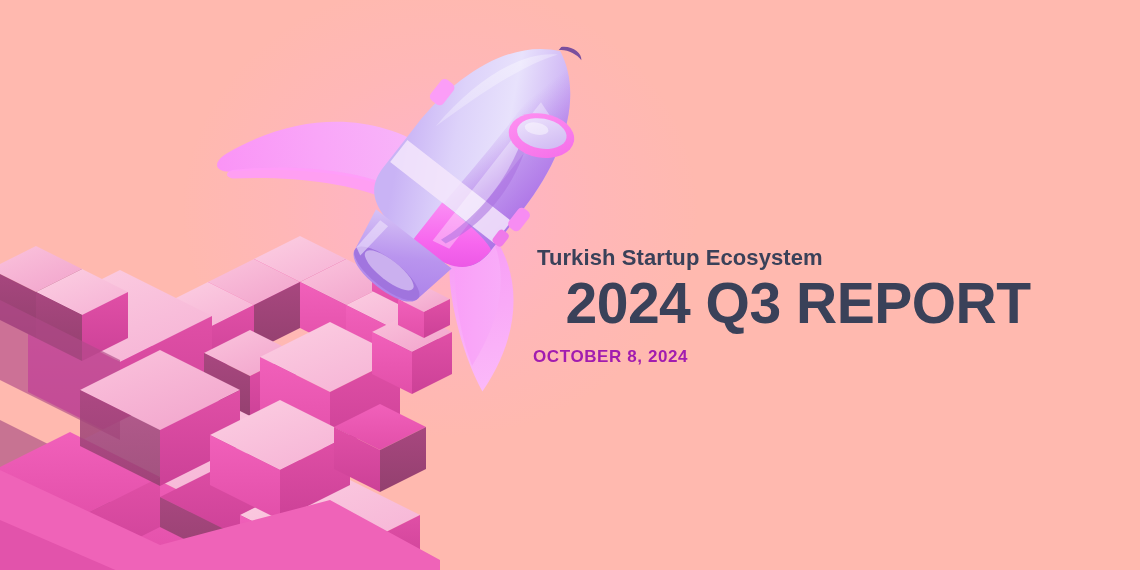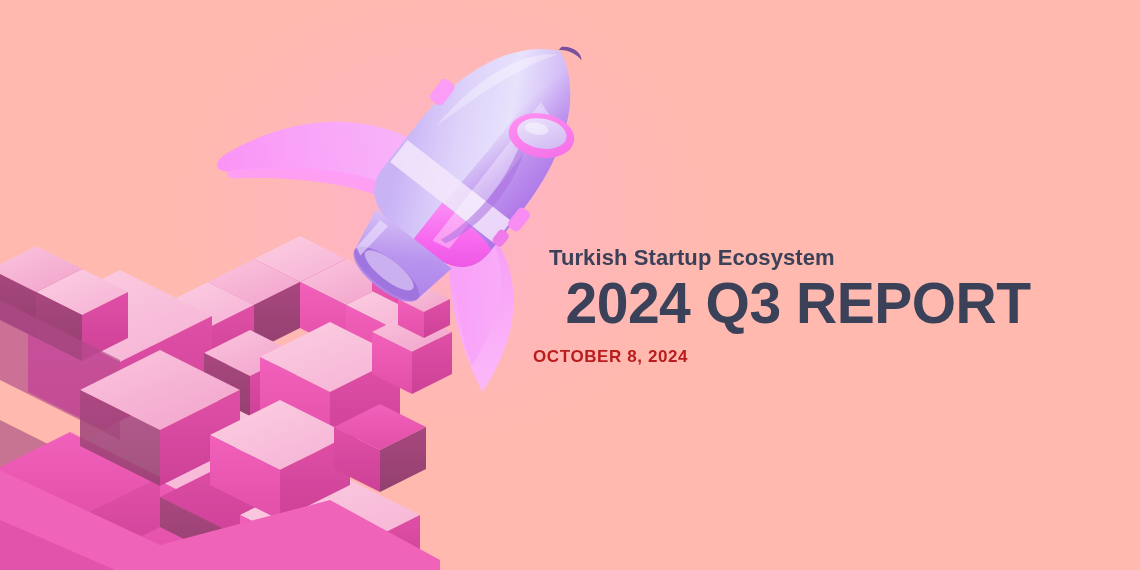--- a/index.html
+++ b/index.html
@@ -38,40 +38,40 @@
     top: 246px;
     width: 530px;
   }
 
   #eyebrow {
     font-size: 22px;
     font-weight: bold;
     letter-spacing: 0.1px;
     color: #3a4159;
     line-height: 1.05;
-    margin: 0 0 6px 16px;
+    margin: 0 0 6px 4px;
     white-space: nowrap;
   }
 
   #main-title {
     font-size: 57px;
     font-weight: bold;
     letter-spacing: -0.5px;
     color: #3a4159;
     line-height: 1.0;
     margin: 0 0 16px 0;
     white-space: nowrap;
     text-align: center;
   }
 
   #date-line {
     font-size: 17px;
     font-weight: bold;
     letter-spacing: 0.6px;
-    color: #b91c1c;
+    color: #a21caf;
     line-height: 1.05;
     margin: 0;
     white-space: nowrap;
   }
 </style>
 </head>
 <body>
 
 <div id="cover">
 

